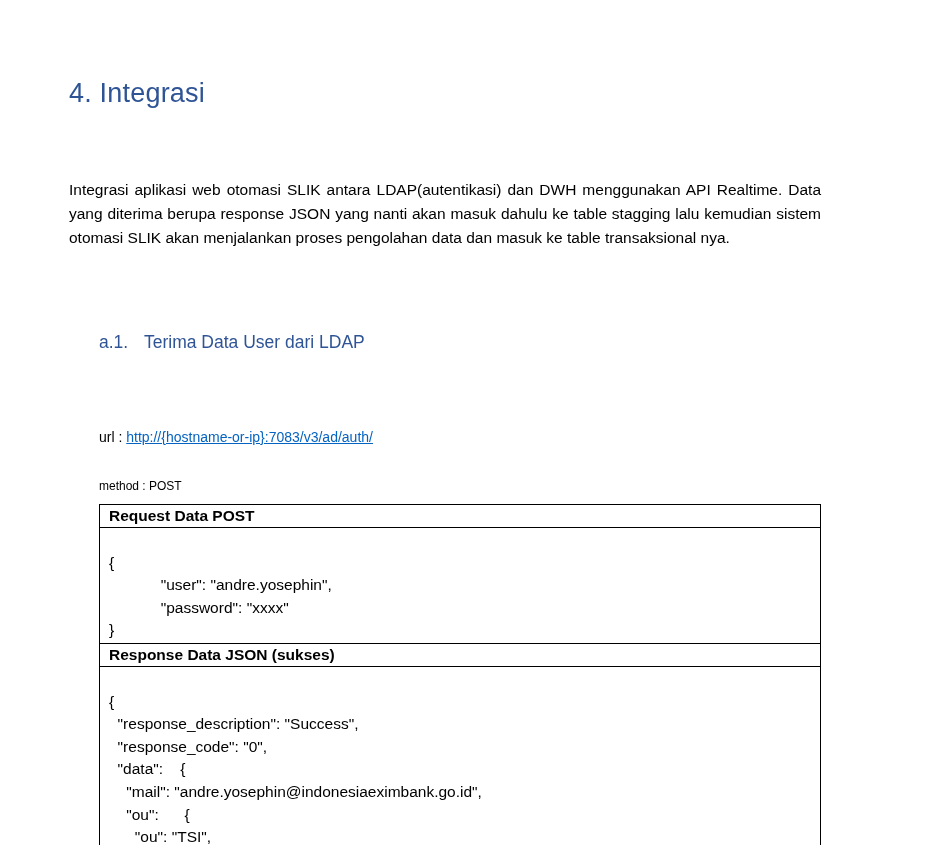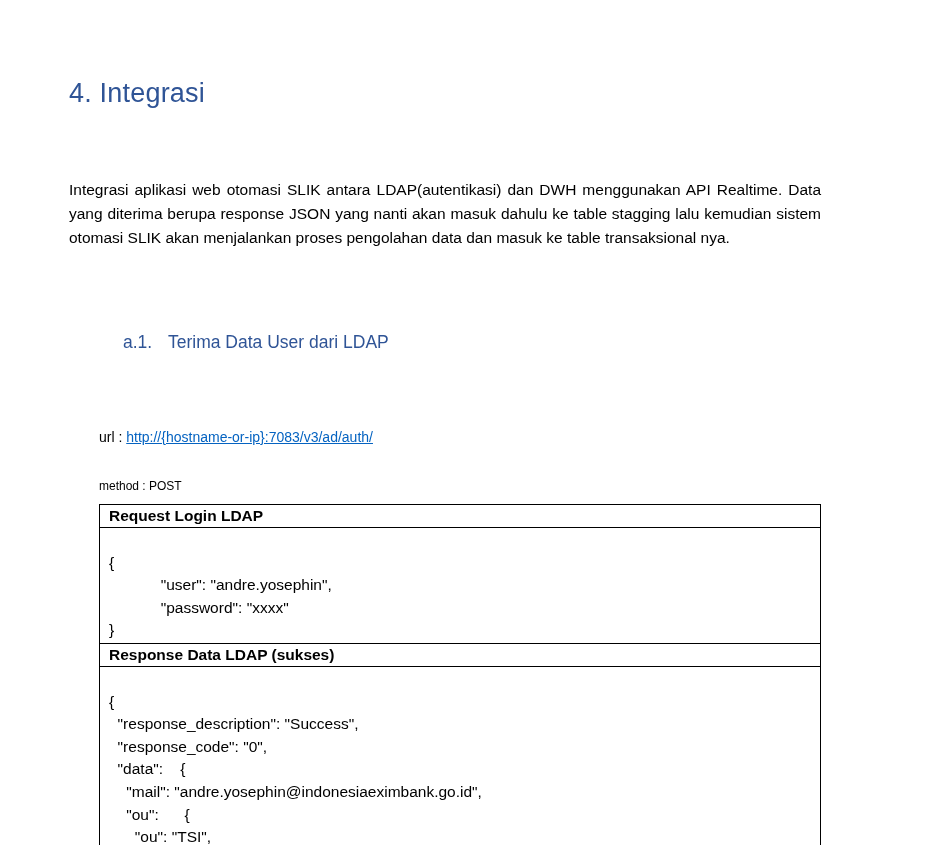--- a/index.html
+++ b/index.html
@@ -19,21 +19,21 @@
   .h2 .num { display: inline-block; width: 30px; }
   .para {
     position: absolute; left: 69px; width: 752px;
     font-size: 15.5px; line-height: 24px; text-align: justify; text-align-last: left;
   }
   .para.p1 { top: 178px; }
   .h3 {
     position: absolute; left: 99px; top: 332px;
     font-size: 17.5px; color: #2f5496; font-weight: normal;
   }
-  .h3 .num { display: inline-block; width: 45px; margin-left: 24px; }
+  .h3 .num { display: inline-block; width: 45px; }
   .para2 {
     position: absolute; left: 99px; top: 368px; width: 722px;
     font-size: 15.5px; line-height: 22px; text-align: justify; text-align-last: left;
   }
   a.link { color: #0563c1; text-decoration: underline; }
   .url-line { position: absolute; left: 99px; top: 429px; font-size: 14px; }
   .method-line { position: absolute; left: 99px; top: 467px; font-size: 12px; margin-top: 12px; }
   table.spec {
     position: absolute; left: 99px; top: 504px; width: 722px;
     border-collapse: collapse; font-size: 15.5px;
@@ -59,28 +59,28 @@
 
   <div class="url-line">
     <span>url : </span><a class="link" href="#">http://{hostname-or-ip}:7083/v3/ad/auth/</a>
   </div>
 
   <div class="method-line">method : POST</div>
 
   <table class="spec">
     <tbody>
         <tr>
-      <td class="hdr">Request Login LDAP</td>
+      <td class="hdr">Request Data POST</td>
     </tr>
     <tr>
       <td class="code">
 <span class="code-line">{</span><span class="code-line">            "user": "andre.yosephin",</span><span class="code-line">            "password": "xxxx"</span><span class="code-line">}</span></td>
     </tr>
     <tr>
-      <td class="hdr">Response Data LDAP (sukses)</td>
+      <td class="hdr">Response Data JSON (sukses)</td>
     </tr>
     <tr>
       <td class="code">
 <span class="code-line">{</span><span class="code-line">  "response_description": "Success",</span><span class="code-line">  "response_code": "0",</span><span class="code-line">  "data":    {</span><span class="code-line">    "mail": "andre.yosephin@indonesiaeximbank.go.id",</span><span class="code-line">    "ou":      {</span><span class="code-line">      "ou": "TSI",</span></td>
     </tr>
   </tbody>
     </table>
 </div>
 
 </body></html>

